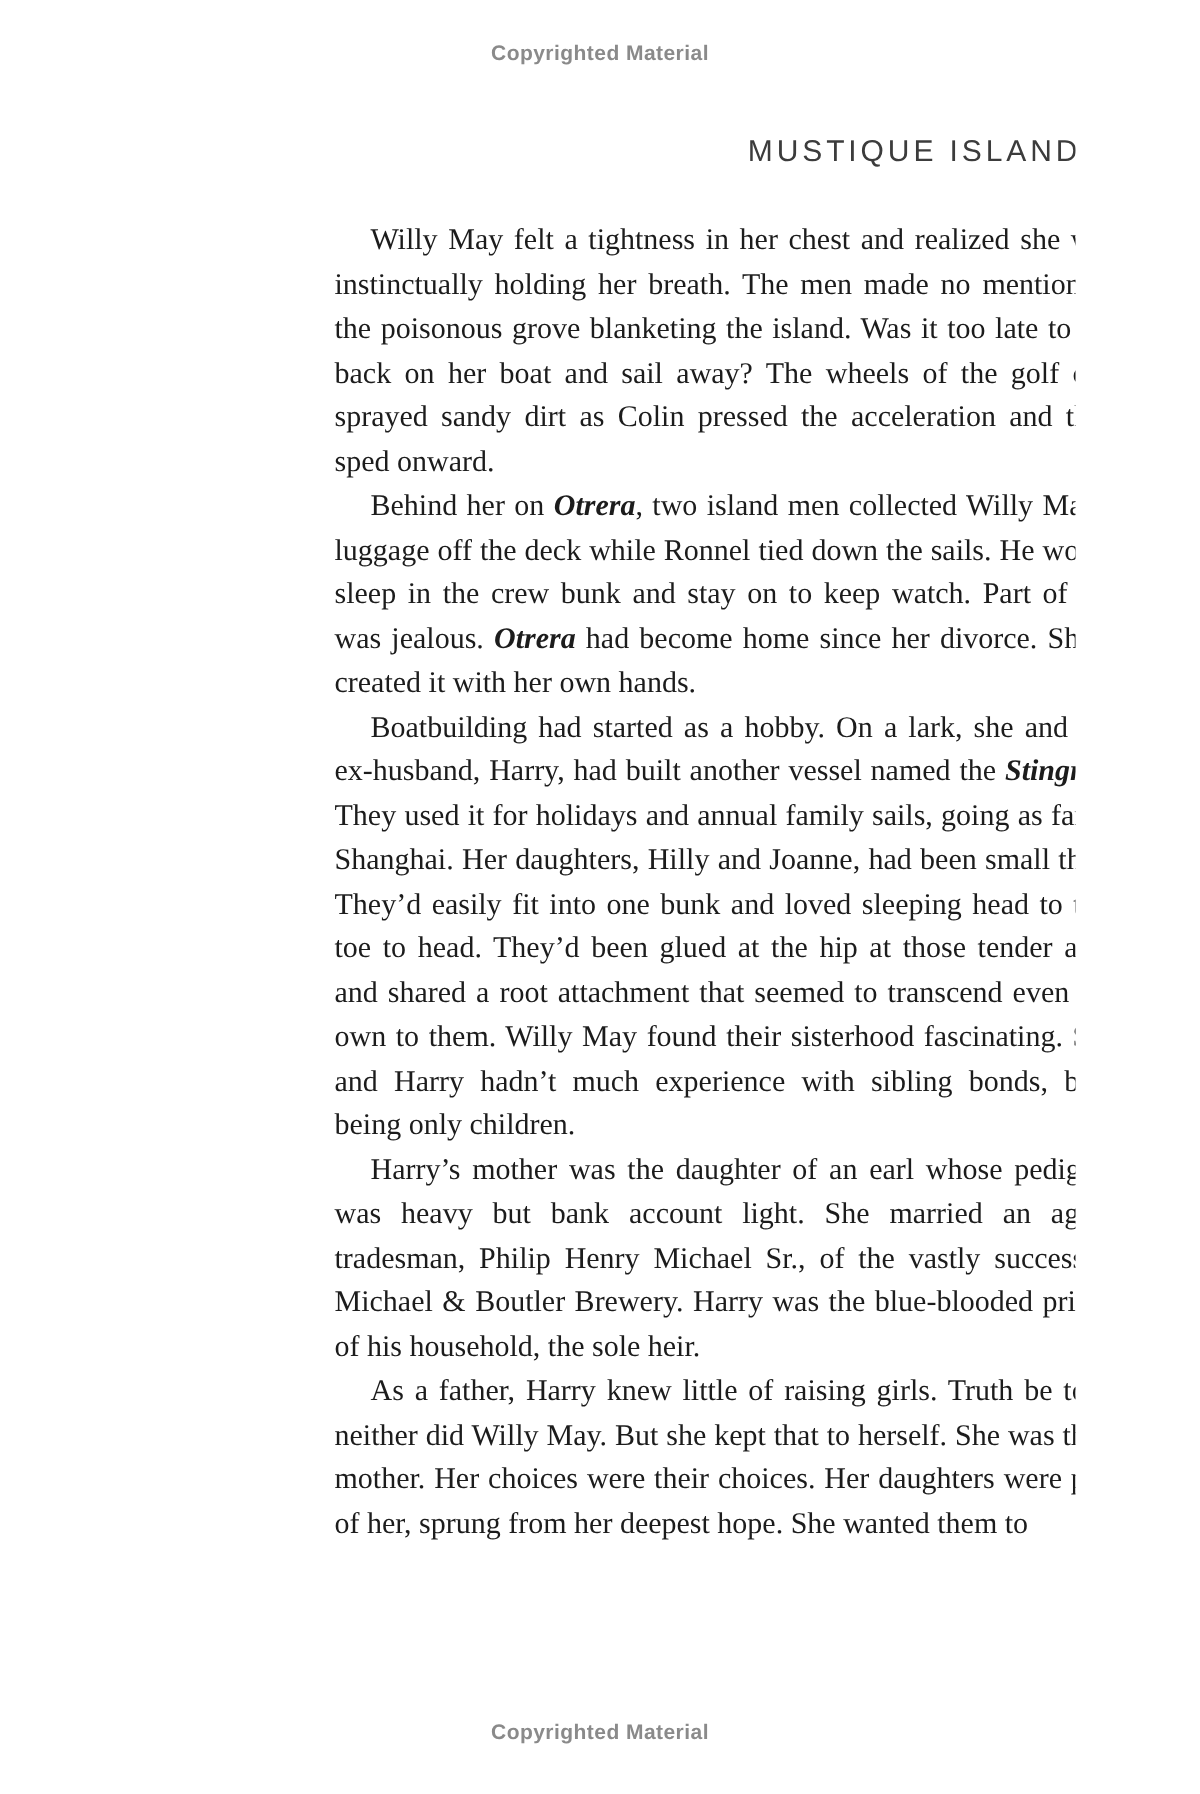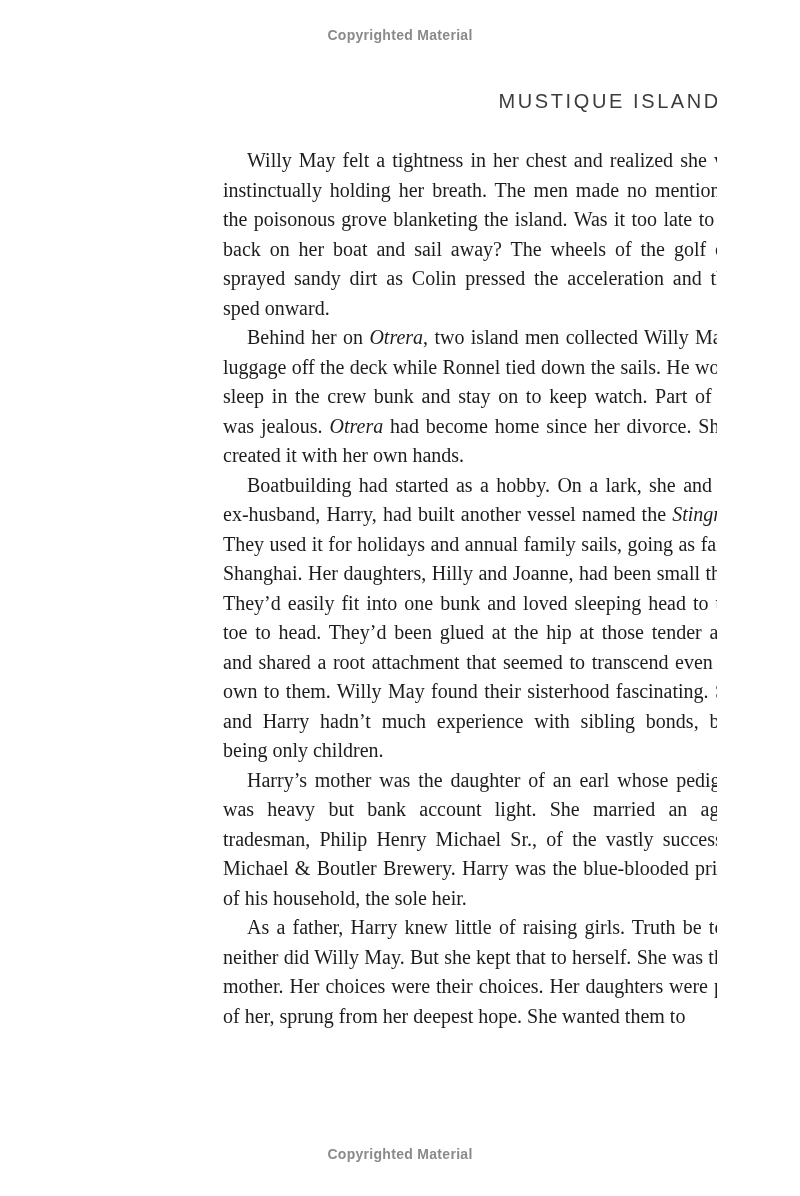--- a/index.html
+++ b/index.html
@@ -54,21 +54,21 @@
     line-height: 29.5px;
     color: #1c1c1c;
     text-align: justify;
   }
   .body-text p { margin: 0; }
   .body-text p.indent { text-indent: 24px; }
   .seg-smallcaps {
     font-size: 16.5px;
     letter-spacing: 0.9px;
   }
-  .seg-italic { font-style: italic; }
+  .seg-italic { font-style: italic; font-weight: bold; }
 </style>
 </head>
 <body>
 
 <div class="page">
 
   <div class="copyright-notice top">Copyrighted Material</div>
 
   <div class="running-header">
     <span>MUSTIQUE ISLAND</span><span class="page-number">7</span>

